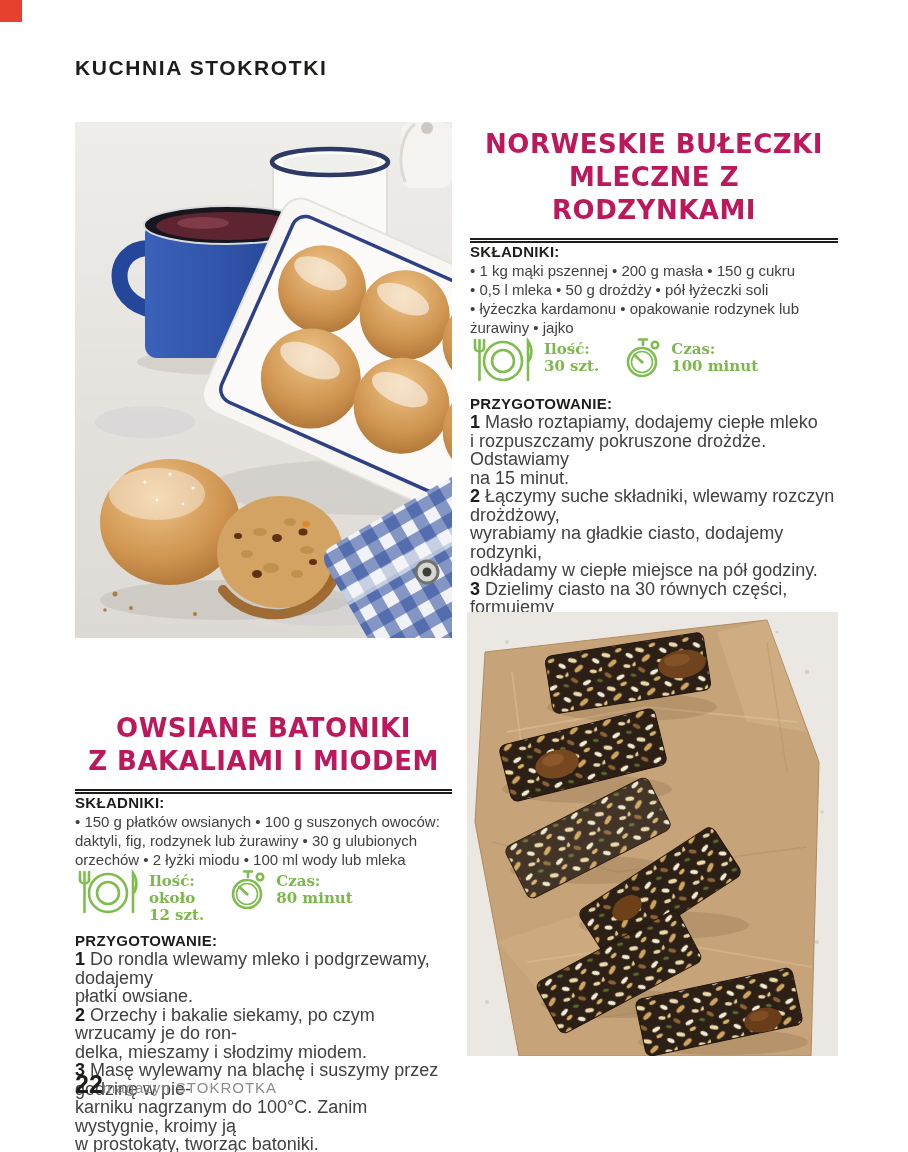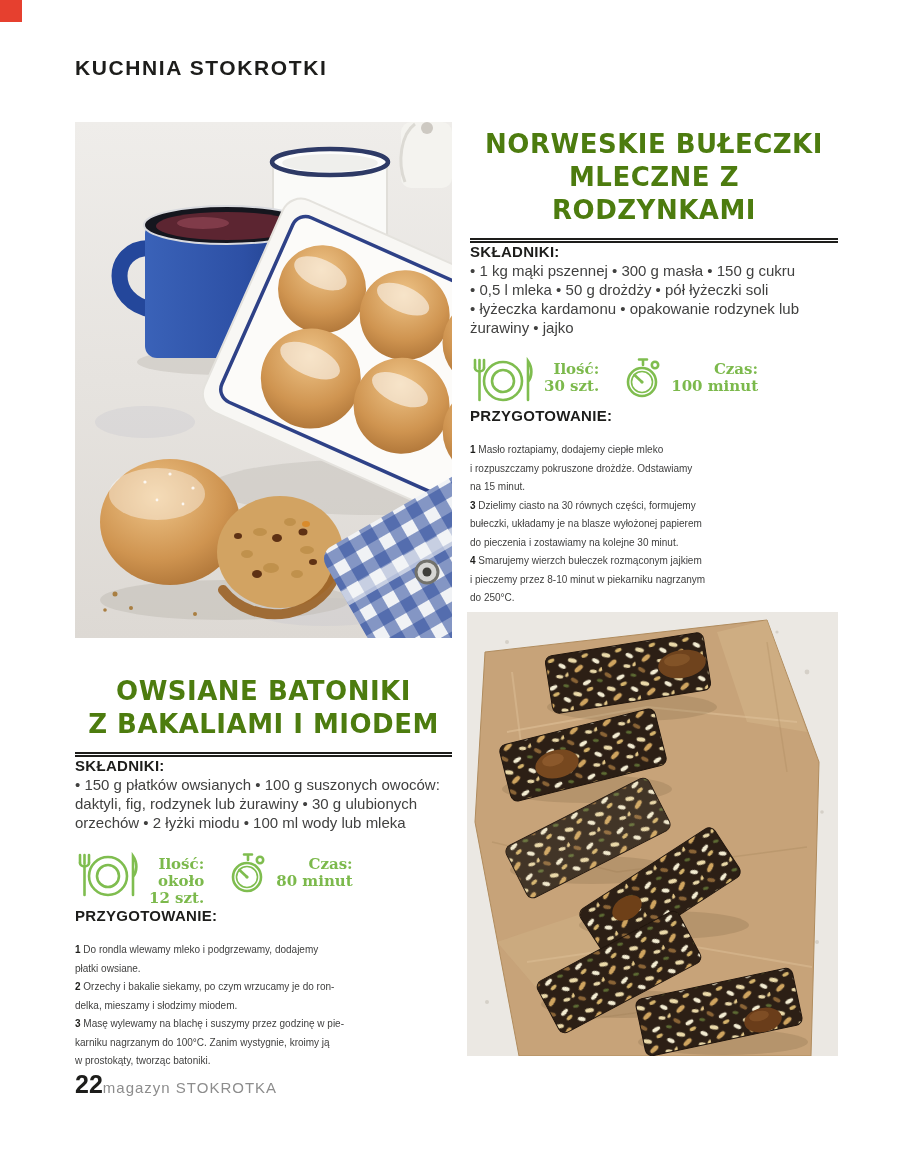--- a/index.html
+++ b/index.html
@@ -8,37 +8,37 @@
   .corner{position:absolute;left:0;top:0;width:22px;height:22px;background:#e6402f;}
   .header-title{position:absolute;left:75px;top:56px;font-size:21px;font-weight:700;
         letter-spacing:1.6px;color:#1d1d1b;}
   
   .photo-left{position:absolute;left:75px;top:122px;width:377px;height:516px;}
   .photo-right{position:absolute;left:467px;top:612px;width:371px;height:444px;}
   .photo-left svg,.photo-right svg{display:block;width:100%;height:100%;}
   
   .col{position:absolute;}
   .col-right{left:470px;top:128px;width:368px;}
-  .col-left{left:75px;top:675px;width:377px;}
+  .col-left{left:75px;top:712px;width:377px;}
   .recipe-title{font-family:"DejaVu Sans",sans-serif;font-weight:800;font-size:26px;
-        line-height:33px;text-align:center;color:#4d7c0f;white-space:pre-line;
+        line-height:33px;text-align:center;color:#be185d;white-space:pre-line;
         letter-spacing:0.5px;}
   .rule{margin-top:11px;height:1px;border-top:2px solid #1d1d1b;border-bottom:2px solid #1d1d1b;}
   .section-heading{font-size:15px;font-weight:700;color:#1d1d1b;
         letter-spacing:0.3px;line-height:18px;}
   .ingredients{font-size:15px;line-height:19px;white-space:pre-line;color:#414140;}
-  .meta{display:flex;align-items:flex-start;margin-top:20px;text-align:right;}
+  .meta{display:flex;align-items:flex-start;margin-top:0;}
   .meta-item{display:flex;align-items:flex-start;}
   .meta-item + .meta-item{margin-left:26px;}
   .meta-icon{flex:0 0 auto;margin-right:10px;}
   .meta-text{font-family:"DejaVu Serif",serif;font-weight:700;font-size:15px;
         line-height:17px;color:#7cb94c;white-space:pre-line;padding-top:4px;}
-  .prep-heading{margin-top:0;font-size:15px;font-weight:700;color:#1d1d1b;
+  .prep-heading{margin-top:8px;font-size:15px;font-weight:700;color:#1d1d1b;
         letter-spacing:0.3px;line-height:18px;}
-  .steps{margin-top:16px;font-size:10px;line-height:18.5px;}
+  .steps{margin-top:0;font-size:18px;line-height:18.5px;}
   .step{margin:0;}
   .step b{color:#1d1d1b;font-weight:700;}
   .step span{white-space:pre-line;}
   .footer{position:absolute;left:75px;top:1070px;display:flex;align-items:baseline;}
   .footer .pagenum{font-size:25px;font-weight:700;color:#1d1d1b;}
   .footer .magname{font-size:15px;color:#8d8d8d;letter-spacing:1px;margin-left:0;}
 </style>
 </head>
 <body>
 
@@ -161,21 +161,21 @@
         <circle cx="352" cy="450" r="4.5" fill="#3f3f3a"></circle>
       </g>
     </svg>
   </div>
 
   <div class="col col-right">
     <div class="recipe-title">NORWESKIE BUŁECZKI
 MLECZNE Z RODZYNKAMI</div>
     <div class="rule"></div>
     <div class="section-heading">SKŁADNIKI:</div>
-    <div class="ingredients">• 1 kg mąki pszennej • 300 g masła • 150 g cukru
+    <div class="ingredients">• 1 kg mąki pszennej • 200 g masła • 150 g cukru
 • 0,5 l mleka • 50 g drożdży • pół łyżeczki soli
 • łyżeczka kardamonu • opakowanie rodzynek lub
 żurawiny • jajko</div>
     <div class="meta">
       <div class="meta-item">
         <span class="meta-icon">
           <svg width="64" height="46" viewBox="0 0 64 46">
               <g fill="none" stroke="#7fbd4f" stroke-width="2.6" stroke-linecap="round">
             <path d="M5,3 V11 M14,3 V11 M9.5,3 V12"></path>
                 <path d="M5,11 C5,15.5 14,15.5 14,11"></path>
@@ -208,20 +208,23 @@
           <div class="meta-text">Czas:</div>
           <div class="meta-text" style="padding-top:0">100 minut</div>
         </div>
       </div>
     </div>
     <div class="prep-heading">PRZYGOTOWANIE:</div>
     <div class="steps">
       <p class="step"><b>1</b> <span>Masło roztapiamy, dodajemy ciepłe mleko
 i rozpuszczamy pokruszone drożdże. Odstawiamy
 na 15 minut.</span></p>
+      <p class="step"><b>2</b> <span>Łączymy suche składniki, wlewamy rozczyn drożdżowy,
+wyrabiamy na gładkie ciasto, dodajemy rodzynki,
+odkładamy w ciepłe miejsce na pół godziny.</span></p>
       <p class="step"><b>3</b> <span>Dzielimy ciasto na 30 równych części, formujemy
 bułeczki, układamy je na blasze wyłożonej papierem
 do pieczenia i zostawiamy na kolejne 30 minut.</span></p>
       <p class="step"><b>4</b> <span>Smarujemy wierzch bułeczek rozmąconym jajkiem
 i pieczemy przez 8-10 minut w piekarniku nagrzanym
 do 250°C.</span></p>
     </div>
   </div>
 
   <div class="col col-left">

